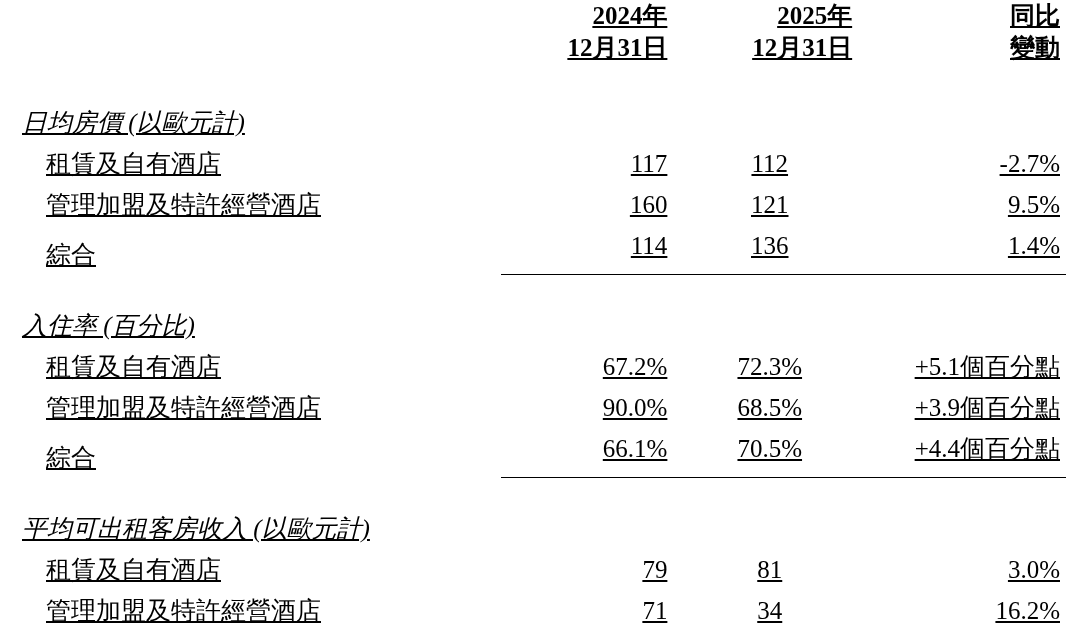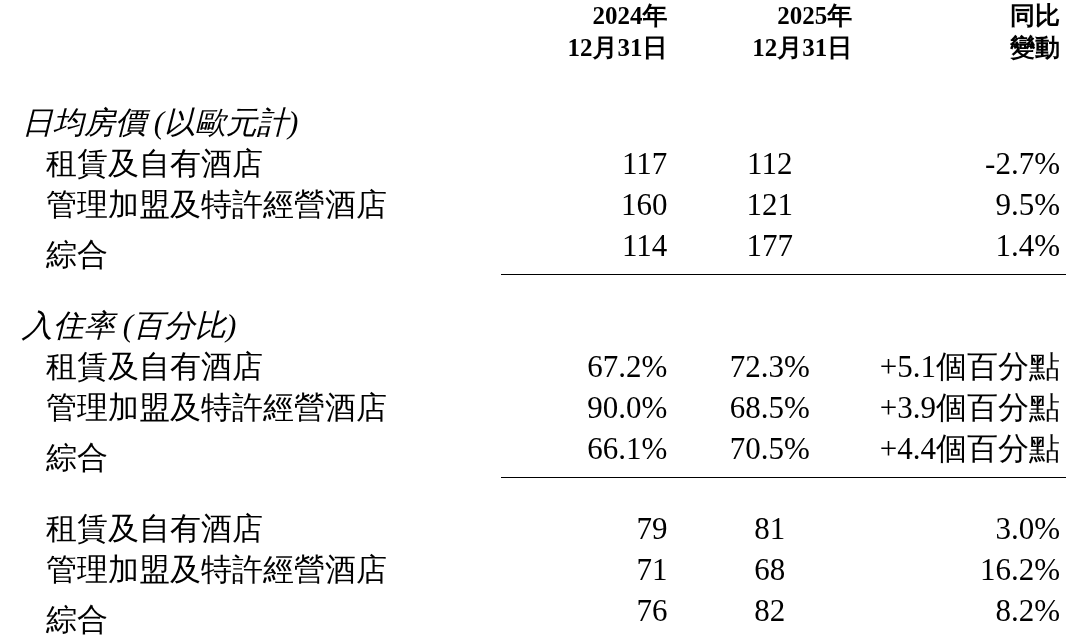--- a/index.html
+++ b/index.html
@@ -12,20 +12,21 @@
     height: 636px;
     font-family: "Liberation Serif", "DejaVu Serif", serif;
     color: #000000;
     overflow: hidden;
   }
   .sheet {
     position: relative;
     width: 1084px;
     height: 636px;
     box-sizing: border-box;
+    text-decoration: underline;
   }
   table.fin {
     width: 1050px;
     margin-left: 16px;
     border-collapse: collapse;
     table-layout: fixed;
   }
   col.c-label { width: 480px; }
   col.c-num   { width: 185px; }
   col.c-chg   { width: 190px; }
@@ -42,21 +43,21 @@
   thead th.blank { text-align: left; }
   .hdr-line { display: block; white-space: nowrap; }
   .hdr-pad-r { padding-right: 20px; }
   .hdr-pad-r2 { padding-right: 22px; }
   .hdr-pad-r3 { padding-right: 6px; }
 
   thead tr.spacer-row td { height: 36px; }
 
   
   tbody td {
-    font-size: 31px;
+    font-size: 25px;
     line-height: 41px;
     padding: 0;
     vertical-align: bottom;
     white-space: nowrap;
   }
   td.section {
     font-style: italic;
     text-align: left;
     padding-left: 6px;
   }
@@ -135,21 +136,21 @@
       </tr>
       <tr>
         <td class="item">管理加盟及特許經營酒店</td>
         <td class="num">160</td>
         <td class="num2">121</td>
         <td class="chg">9.5%</td>
       </tr>
       <tr class="ruled">
         <td class="item">綜合</td>
         <td class="num">114</td>
-        <td class="num2">177</td>
+        <td class="num2">136</td>
         <td class="chg">1.4%</td>
       </tr>
 
       <tr class="gap">
         <td></td>
         <td></td>
         <td></td>
         <td></td>
       </tr>
 
@@ -176,29 +177,32 @@
       </tr>
 
       <tr class="gap">
         <td></td>
         <td></td>
         <td></td>
         <td></td>
       </tr>
 
       <tr>
+        <td class="section" colspan="4">平均可出租客房收入 (以歐元計)</td>
+      </tr>
+      <tr>
         <td class="item">租賃及自有酒店</td>
         <td class="num">79</td>
         <td class="num2">81</td>
         <td class="chg">3.0%</td>
       </tr>
       <tr>
         <td class="item">管理加盟及特許經營酒店</td>
         <td class="num">71</td>
-        <td class="num2">68</td>
+        <td class="num2">34</td>
         <td class="chg">16.2%</td>
       </tr>
       <tr class="ruled">
         <td class="item">綜合</td>
         <td class="num">76</td>
         <td class="num2">82</td>
         <td class="chg">8.2%</td>
       </tr>
     </tbody>
   </table>

